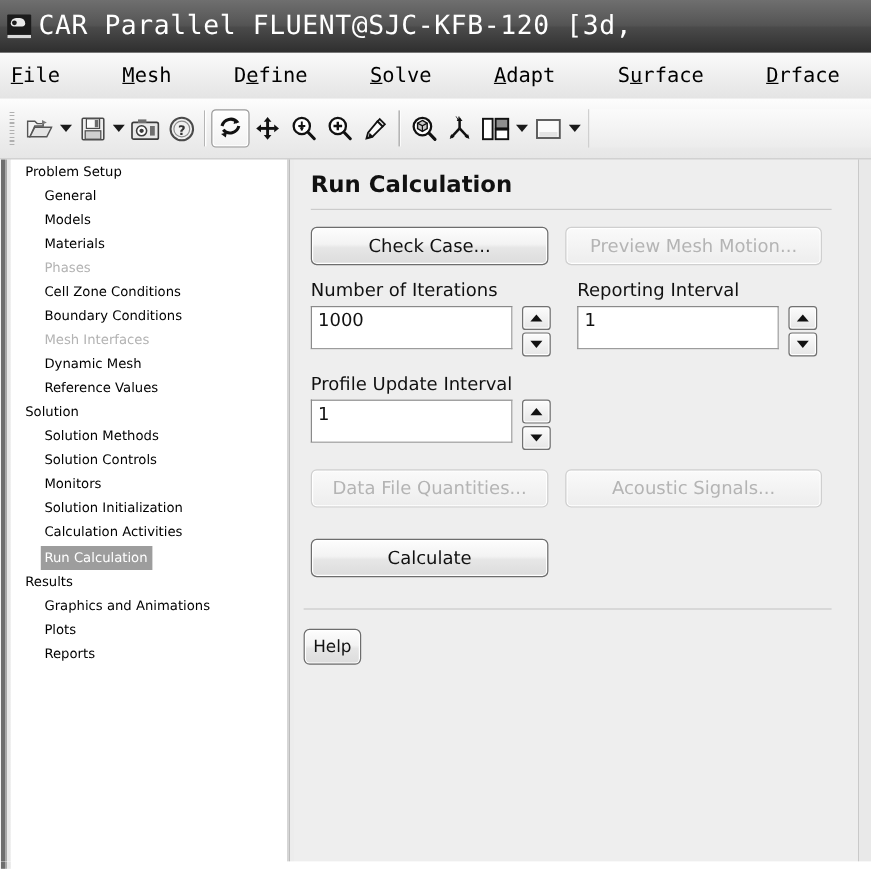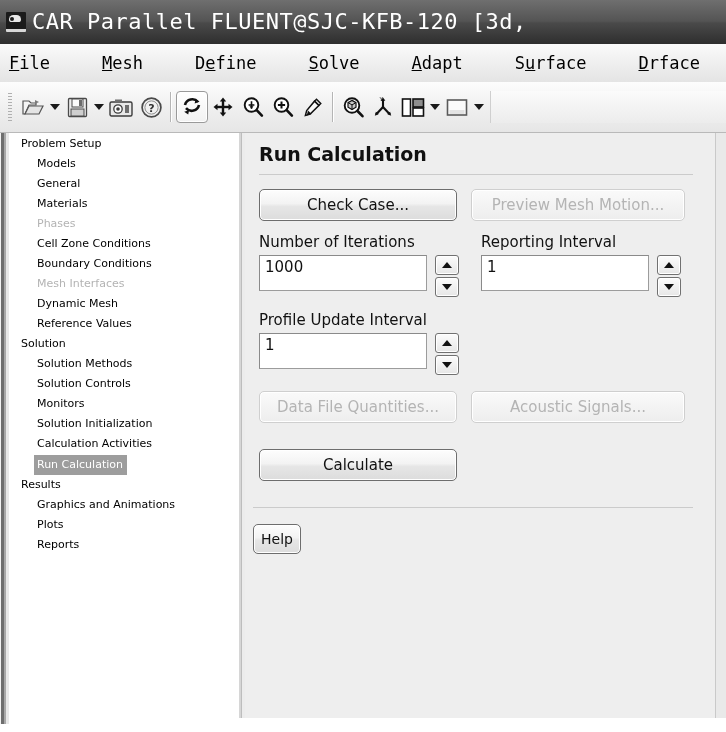--- a/index.html
+++ b/index.html
@@ -325,22 +325,22 @@
         <i></i>
       </div>
 
     <div class="tbrest"></div>
   </div>
 
   <div class="frameleft"></div>
 
   <div class="tree">
     <div class="treerow lvl0">Problem Setup</div>
+    <div class="treerow lvl1">General</div>
     <div class="treerow lvl1">Models</div>
-    <div class="treerow lvl1">General</div>
     <div class="treerow lvl1">Materials</div>
     <div class="treerow lvl1 dis">Phases</div>
     <div class="treerow lvl1">Cell Zone Conditions</div>
     <div class="treerow lvl1">Boundary Conditions</div>
     <div class="treerow lvl1 dis">Mesh Interfaces</div>
     <div class="treerow lvl1">Dynamic Mesh</div>
     <div class="treerow lvl1">Reference Values</div>
     <div class="treerow lvl0">Solution</div>
     <div class="treerow lvl1">Solution Methods</div>
     <div class="treerow lvl1">Solution Controls</div>

